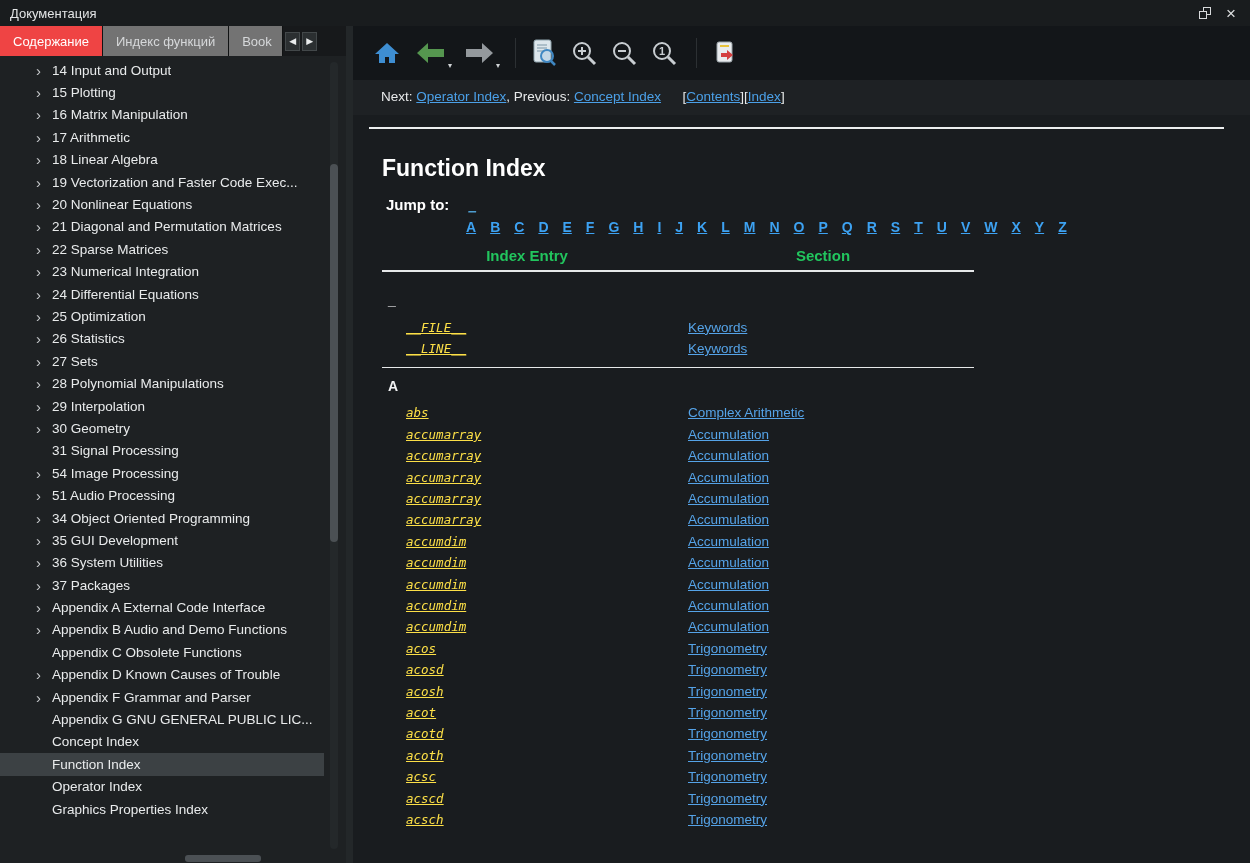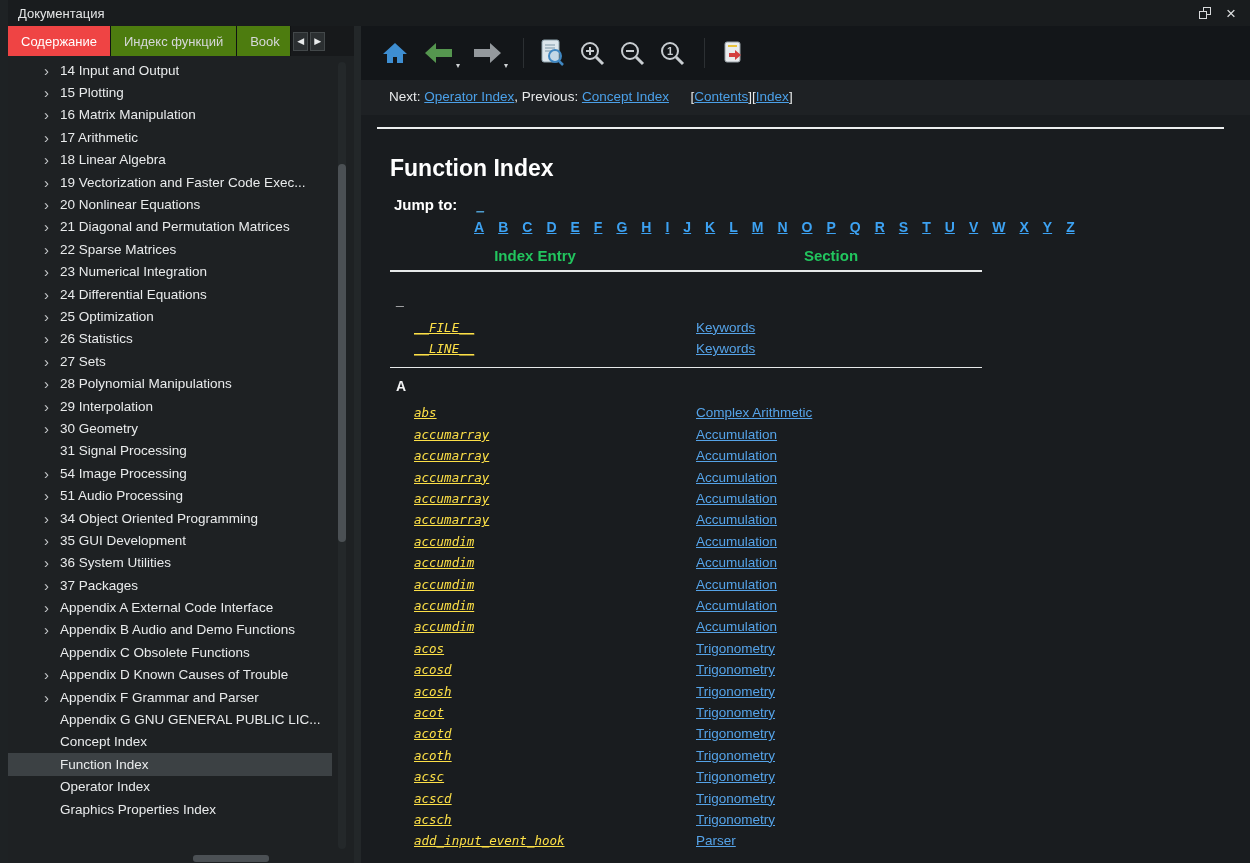--- a/index.html
+++ b/index.html
@@ -1,38 +1,38 @@
 <!DOCTYPE html>
 <html><head>
 <meta charset="utf-8">
 <style>
   * { box-sizing: border-box; margin: 0; padding: 0; }
   html,body { width:1250px; height:863px; overflow:hidden; background:#101214;
               font-family:"Liberation Sans", sans-serif; }
-  .window { width:1250px; height:863px; background:#1e2224; display:flex; flex-direction:column;padding-left:8px; }
+  .window { width:1250px; height:863px; background:#1e2224; display:flex; flex-direction:column; }
 
   
   .titlebar { height:26px; background:#191c1e; display:flex; align-items:center;
               padding:0 6px 0 10px; color:#e3e5e6; font-size:13px; flex:0 0 26px; }
   .titlebar .title { flex:1; }
   .win-btn { width:26px; height:22px; display:flex; align-items:center; justify-content:center;
              color:#dcdedf; cursor:default; }
   .restore-glyph { position:relative; width:12px; height:12px; display:inline-block; }
   .restore-glyph .sq1 { position:absolute; top:0; right:0; width:8px; height:8px; border:1px solid #d8dadc; }
   .restore-glyph .sq2 { position:absolute; bottom:0; left:0; width:8px; height:8px; border:1px solid #d8dadc; background:#191c1e; }
   .close-x { font-size:17px; line-height:1; }
 
   
   .main { flex:1; display:flex; position:relative; min-height:0; }
 
   
   .left { width:346px; flex:0 0 346px; background:#1e2123; position:relative;
           display:flex; flex-direction:column; min-height:0; }
   .tabbar { height:30px; flex:0 0 30px; background:#17191b; display:flex; align-items:stretch; }
-  .tab { padding:0 13px; font-size:13px; color:#d6d8da; background:#4d7c0f;
+  .tab { padding:0 13px; font-size:13px; color:#d6d8da; background:#737373;
          border-right:1px solid #101213; display:flex; align-items:center; white-space:nowrap; }
   .tab.active { background:#ef4444; color:#ffffff; }
   .tab.clipped { width:54px; padding-right:0; overflow:hidden; }
   .tab-scrolls { display:flex; align-items:center; gap:2px; padding:0 2px; }
   .tab-scroll { width:15px; height:19px; background:#2b2f31; border:1px solid #43484a;
                 color:#e9ebec; font-size:9px; display:flex; align-items:center; justify-content:center; }
 
   .tree { flex:1; padding-top:3px; overflow:hidden; font-size:13.5px; color:#e9ebec; }
   .tree-item { height:22.4px; display:flex; align-items:center; padding-left:30px;
                margin-right:22px; white-space:nowrap; overflow:hidden; }
@@ -480,23 +480,19 @@
                 <div class="c2"><a class="section-link">Trigonometry</a></div>
               </div>
               <div class="idx-row">
                 <div class="c1"><a class="entry-link">acscd</a></div>
                 <div class="c2"><a class="section-link">Trigonometry</a></div>
               </div>
               <div class="idx-row">
                 <div class="c1"><a class="entry-link">acsch</a></div>
                 <div class="c2"><a class="section-link">Trigonometry</a></div>
               </div>
-              <div class="idx-row">
-                <div class="c1"><a class="entry-link">add_input_event_hook</a></div>
-                <div class="c2"><a class="section-link">Parser</a></div>
-              </div>
             </div>
         </div>
 
       </div>
     </div>
   </div>
 </div>
 
 </body></html>

